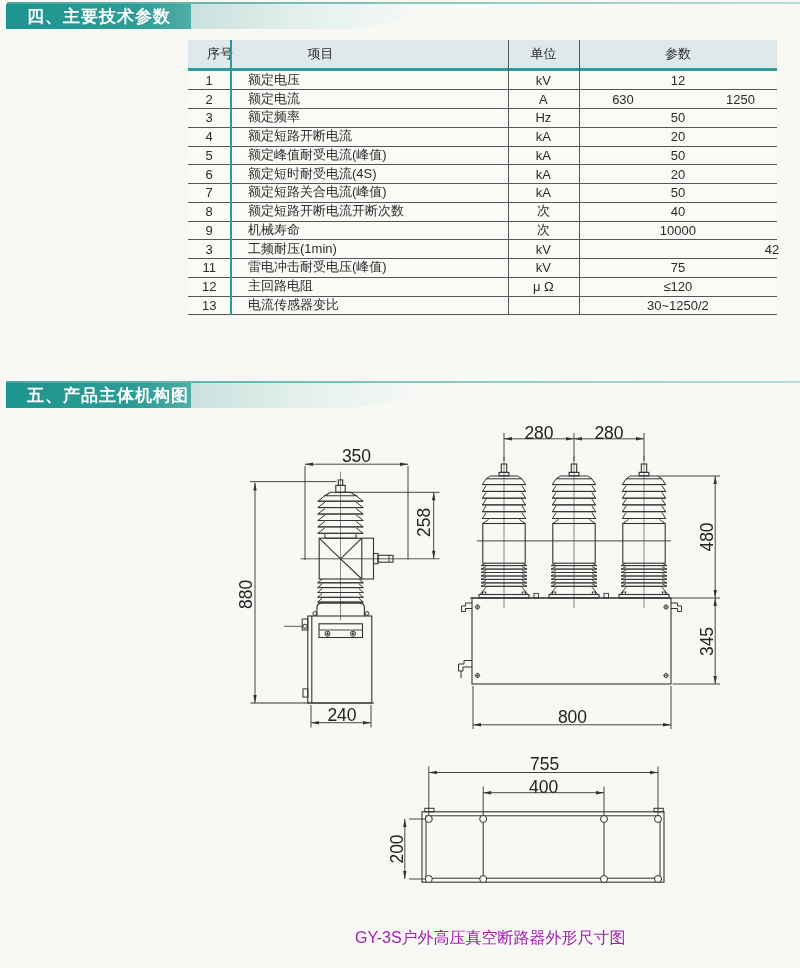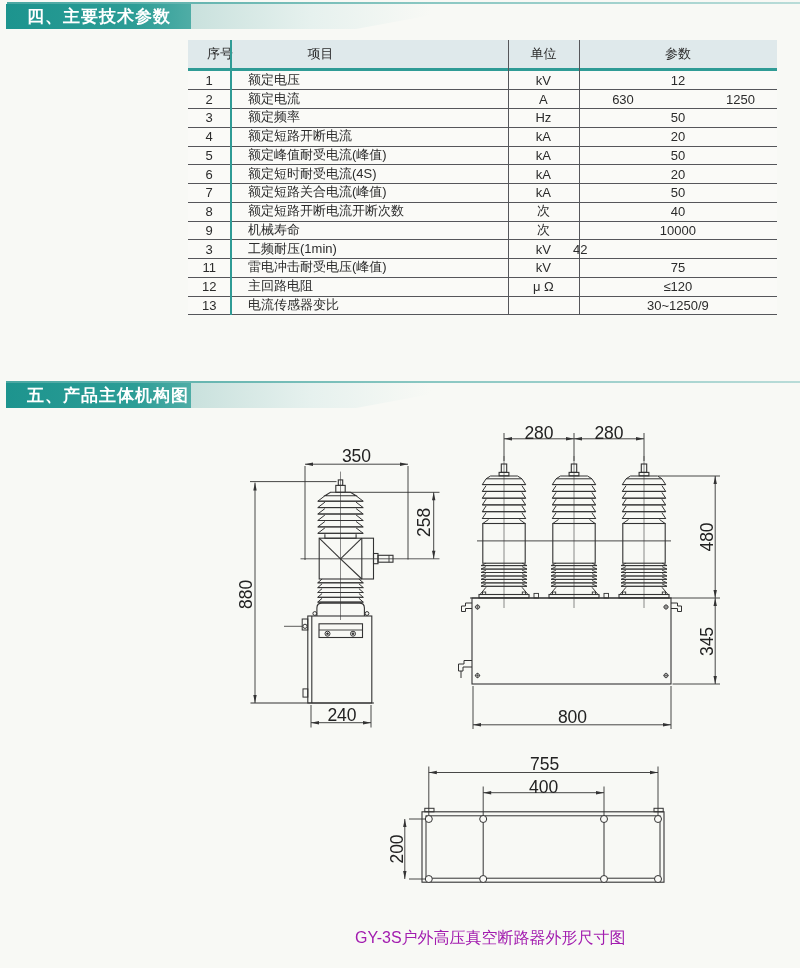--- a/index.html
+++ b/index.html
@@ -99,39 +99,39 @@
 <div class="trow" style="top:180.50px;">
       <span class="c1">9</span>
       <span class="c2">机械寿命</span>
       <span class="c3">次</span>
       <span style="position:absolute;left:390.8px;width:198.2px;text-align:center;">10000</span>
     </div>
 <div class="trow" style="top:199.25px;">
       <span class="c1">3</span>
       <span class="c2">工频耐压(1min)</span>
       <span class="c3">kV</span>
-      <span style="position:absolute;left:385px;width:198.2px;text-align:left;">42</span>
+      <span style="position:absolute;left:393px;width:198.2px;text-align:right;">42</span>
     </div>
 <div class="trow" style="top:218.00px;">
       <span class="c1">11</span>
       <span class="c2">雷电冲击耐受电压(峰值)</span>
       <span class="c3">kV</span>
       <span style="position:absolute;left:390.8px;width:198.2px;text-align:center;">75</span>
     </div>
 <div class="trow" style="top:236.75px;">
       <span class="c1">12</span>
       <span class="c2">主回路电阻</span>
       <span class="c3">μ Ω</span>
       <span style="position:absolute;left:390.8px;width:198.2px;text-align:center;">≤120</span>
     </div>
 <div class="trow" style="top:255.50px;">
       <span class="c1">13</span>
       <span class="c2">电流传感器变比</span>
       <span class="c3"></span>
-      <span style="position:absolute;left:390.8px;width:198.2px;text-align:center;">30~1250/9</span>
+      <span style="position:absolute;left:390.8px;width:198.2px;text-align:center;">30~1250/2</span>
     </div>
   <div class="vline-teal"></div>
   <div class="vline-g" style="left:320.0px;"></div>
   <div class="vline-g" style="left:390.8px;"></div>
 </div>
 
 <div class="topline" style="left:6px; top:380.5px; width:794px;"></div>
 <div class="banner" style="top:383px;">五、产品主体机构图</div>
 <div class="wedge" style="top:383px;"></div>
 

